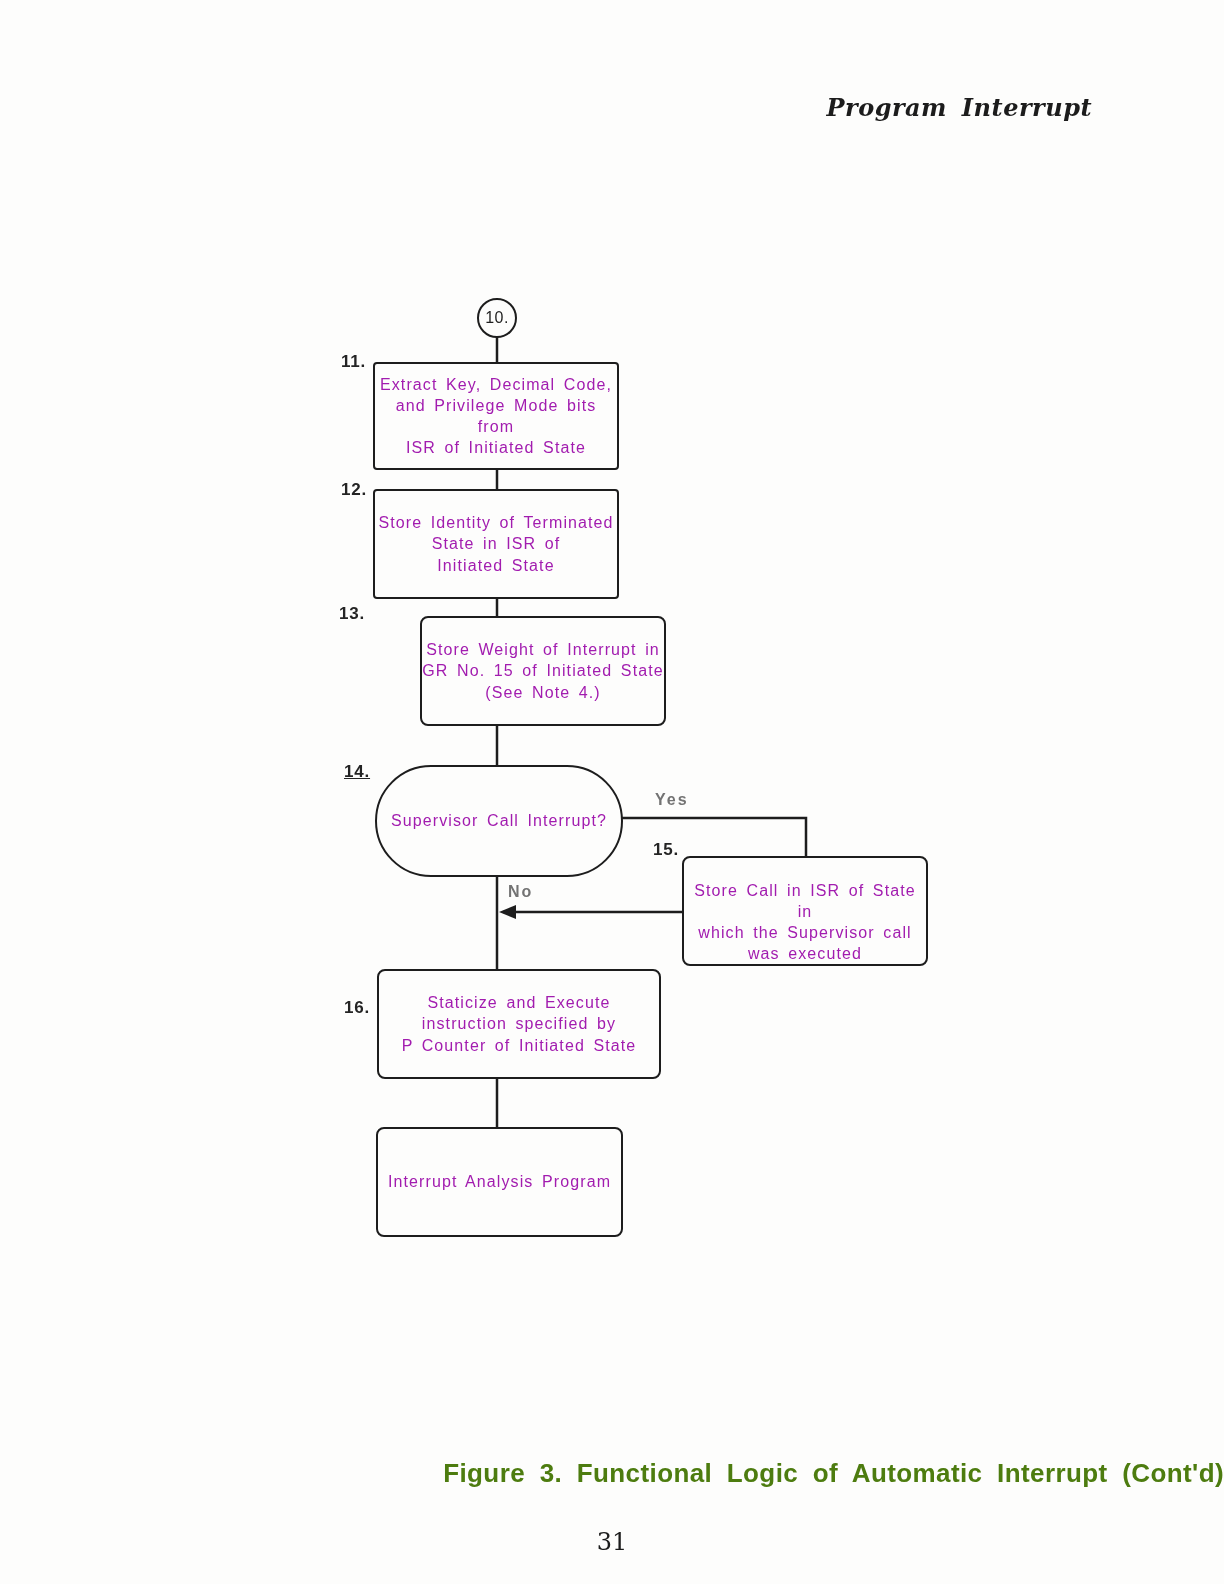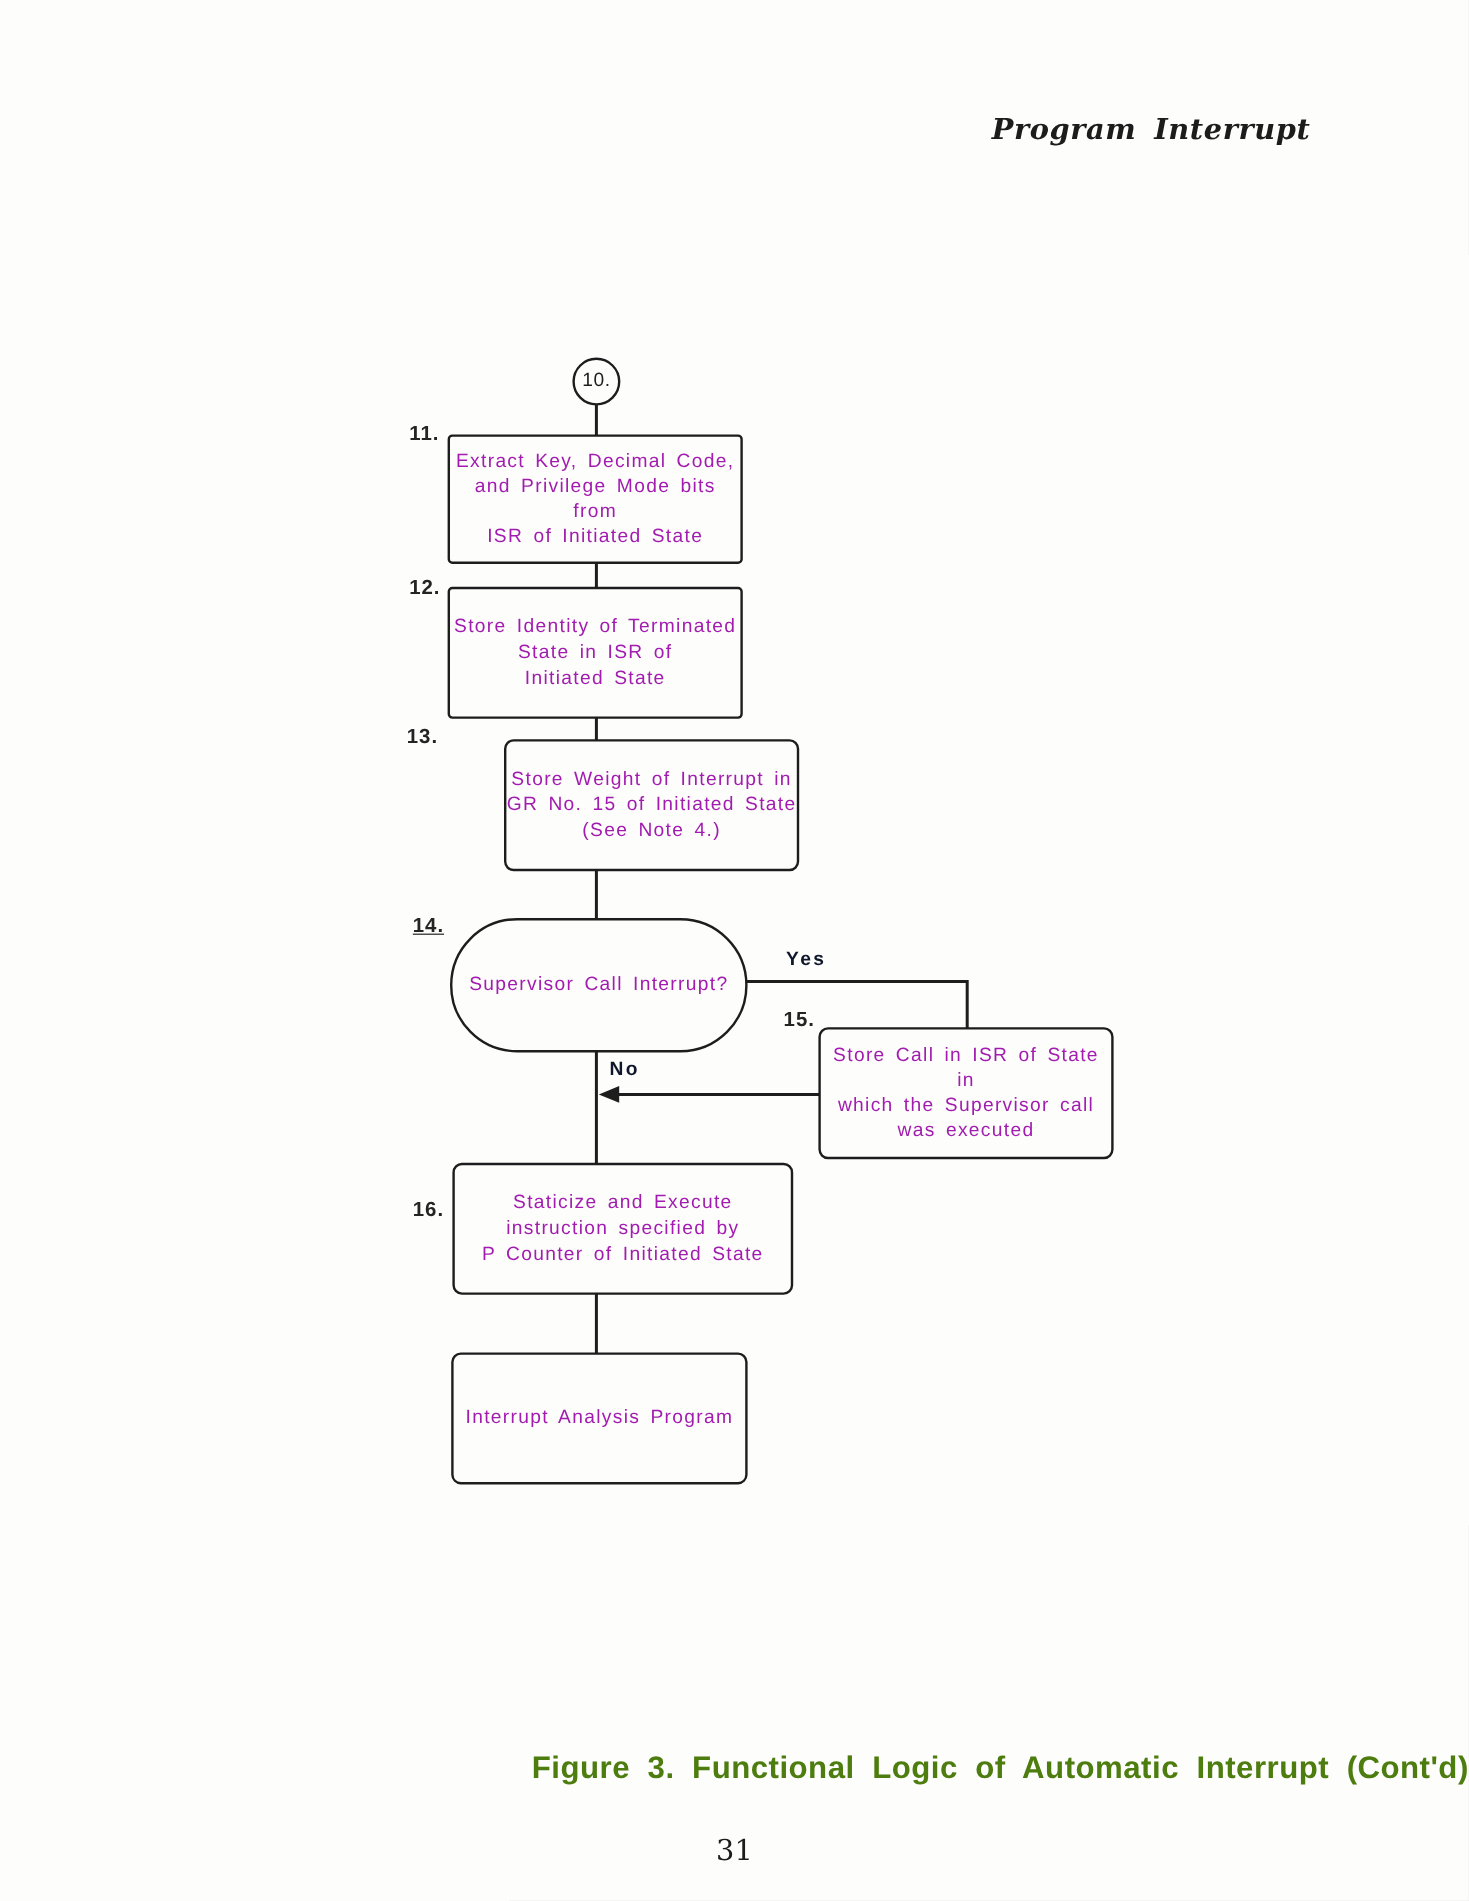--- a/index.html
+++ b/index.html
@@ -63,21 +63,21 @@
     font-size: 17px;
     font-weight: bold;
     letter-spacing: 0.8px;
     color: #242424;
   }
   .edge-label {
     position: absolute;
     font-size: 16px;
     font-weight: bold;
     letter-spacing: 2px;
-    color: #0f172a;
+    color: #737373;
   }
   .caption {
     position: absolute;
     top: 1458px;
     left: 0;
     right: 0;
     text-align: right;
     font-size: 26px;
     font-weight: bold;
     letter-spacing: 0.4px;
@@ -145,21 +145,21 @@
 (See Note 4.)</span>
   </div>
 
   <div class="node oval" style="left:375px; top:765px; width:248px; height:112px;">
     <span class="box-text">Supervisor Call Interrupt?</span>
   </div>
 
   <div class="edge-label" style="left:655px; top:791px;">Yes</div>
   <div class="edge-label" style="left:508px; top:883px;">No</div>
 
-  <div class="node rounded" style="left:682px; top:856px; width:246px; height:110px;">
+  <div class="node rounded" style="left:682px; top:856px; width:246px; height:110px;align-items:flex-end;">
     <span class="box-text">Store Call in ISR of State in
 which the Supervisor call
 was executed</span>
   </div>
 
   <div class="node rounded" style="left:377px; top:969px; width:284px; height:110px;">
     <span class="box-text">Staticize and Execute
 instruction specified by
 P Counter of Initiated State</span>
   </div>

